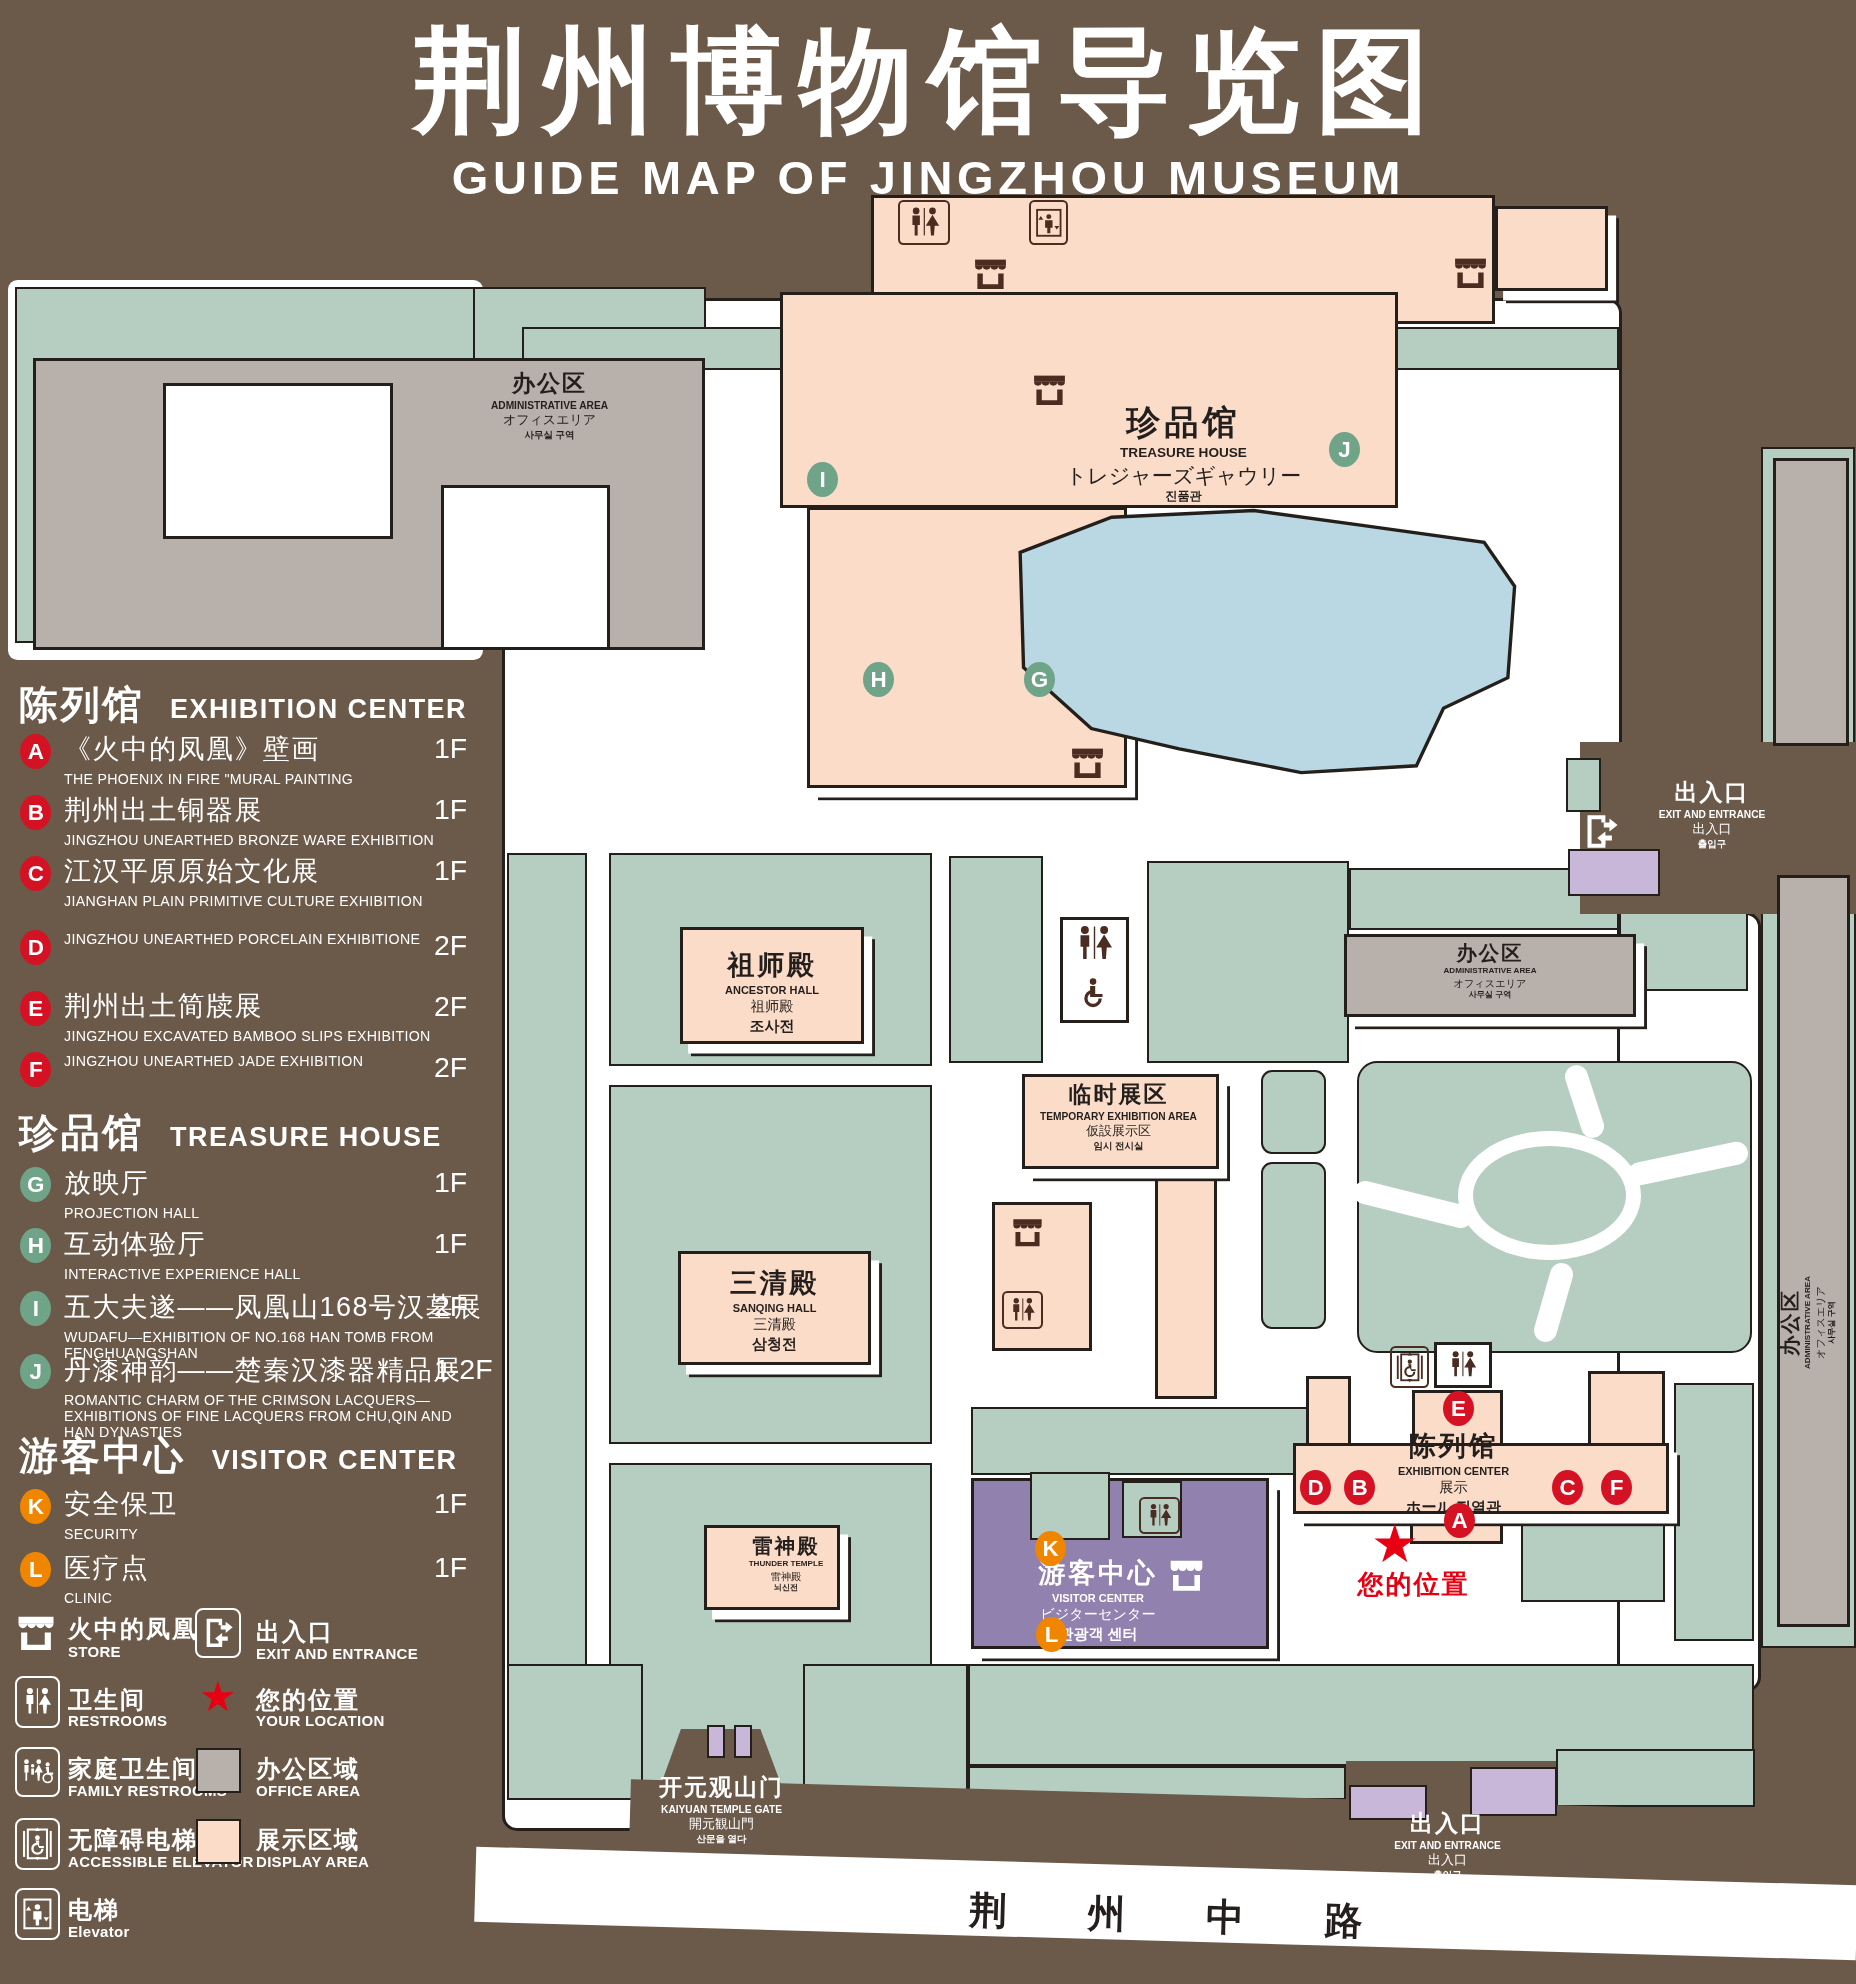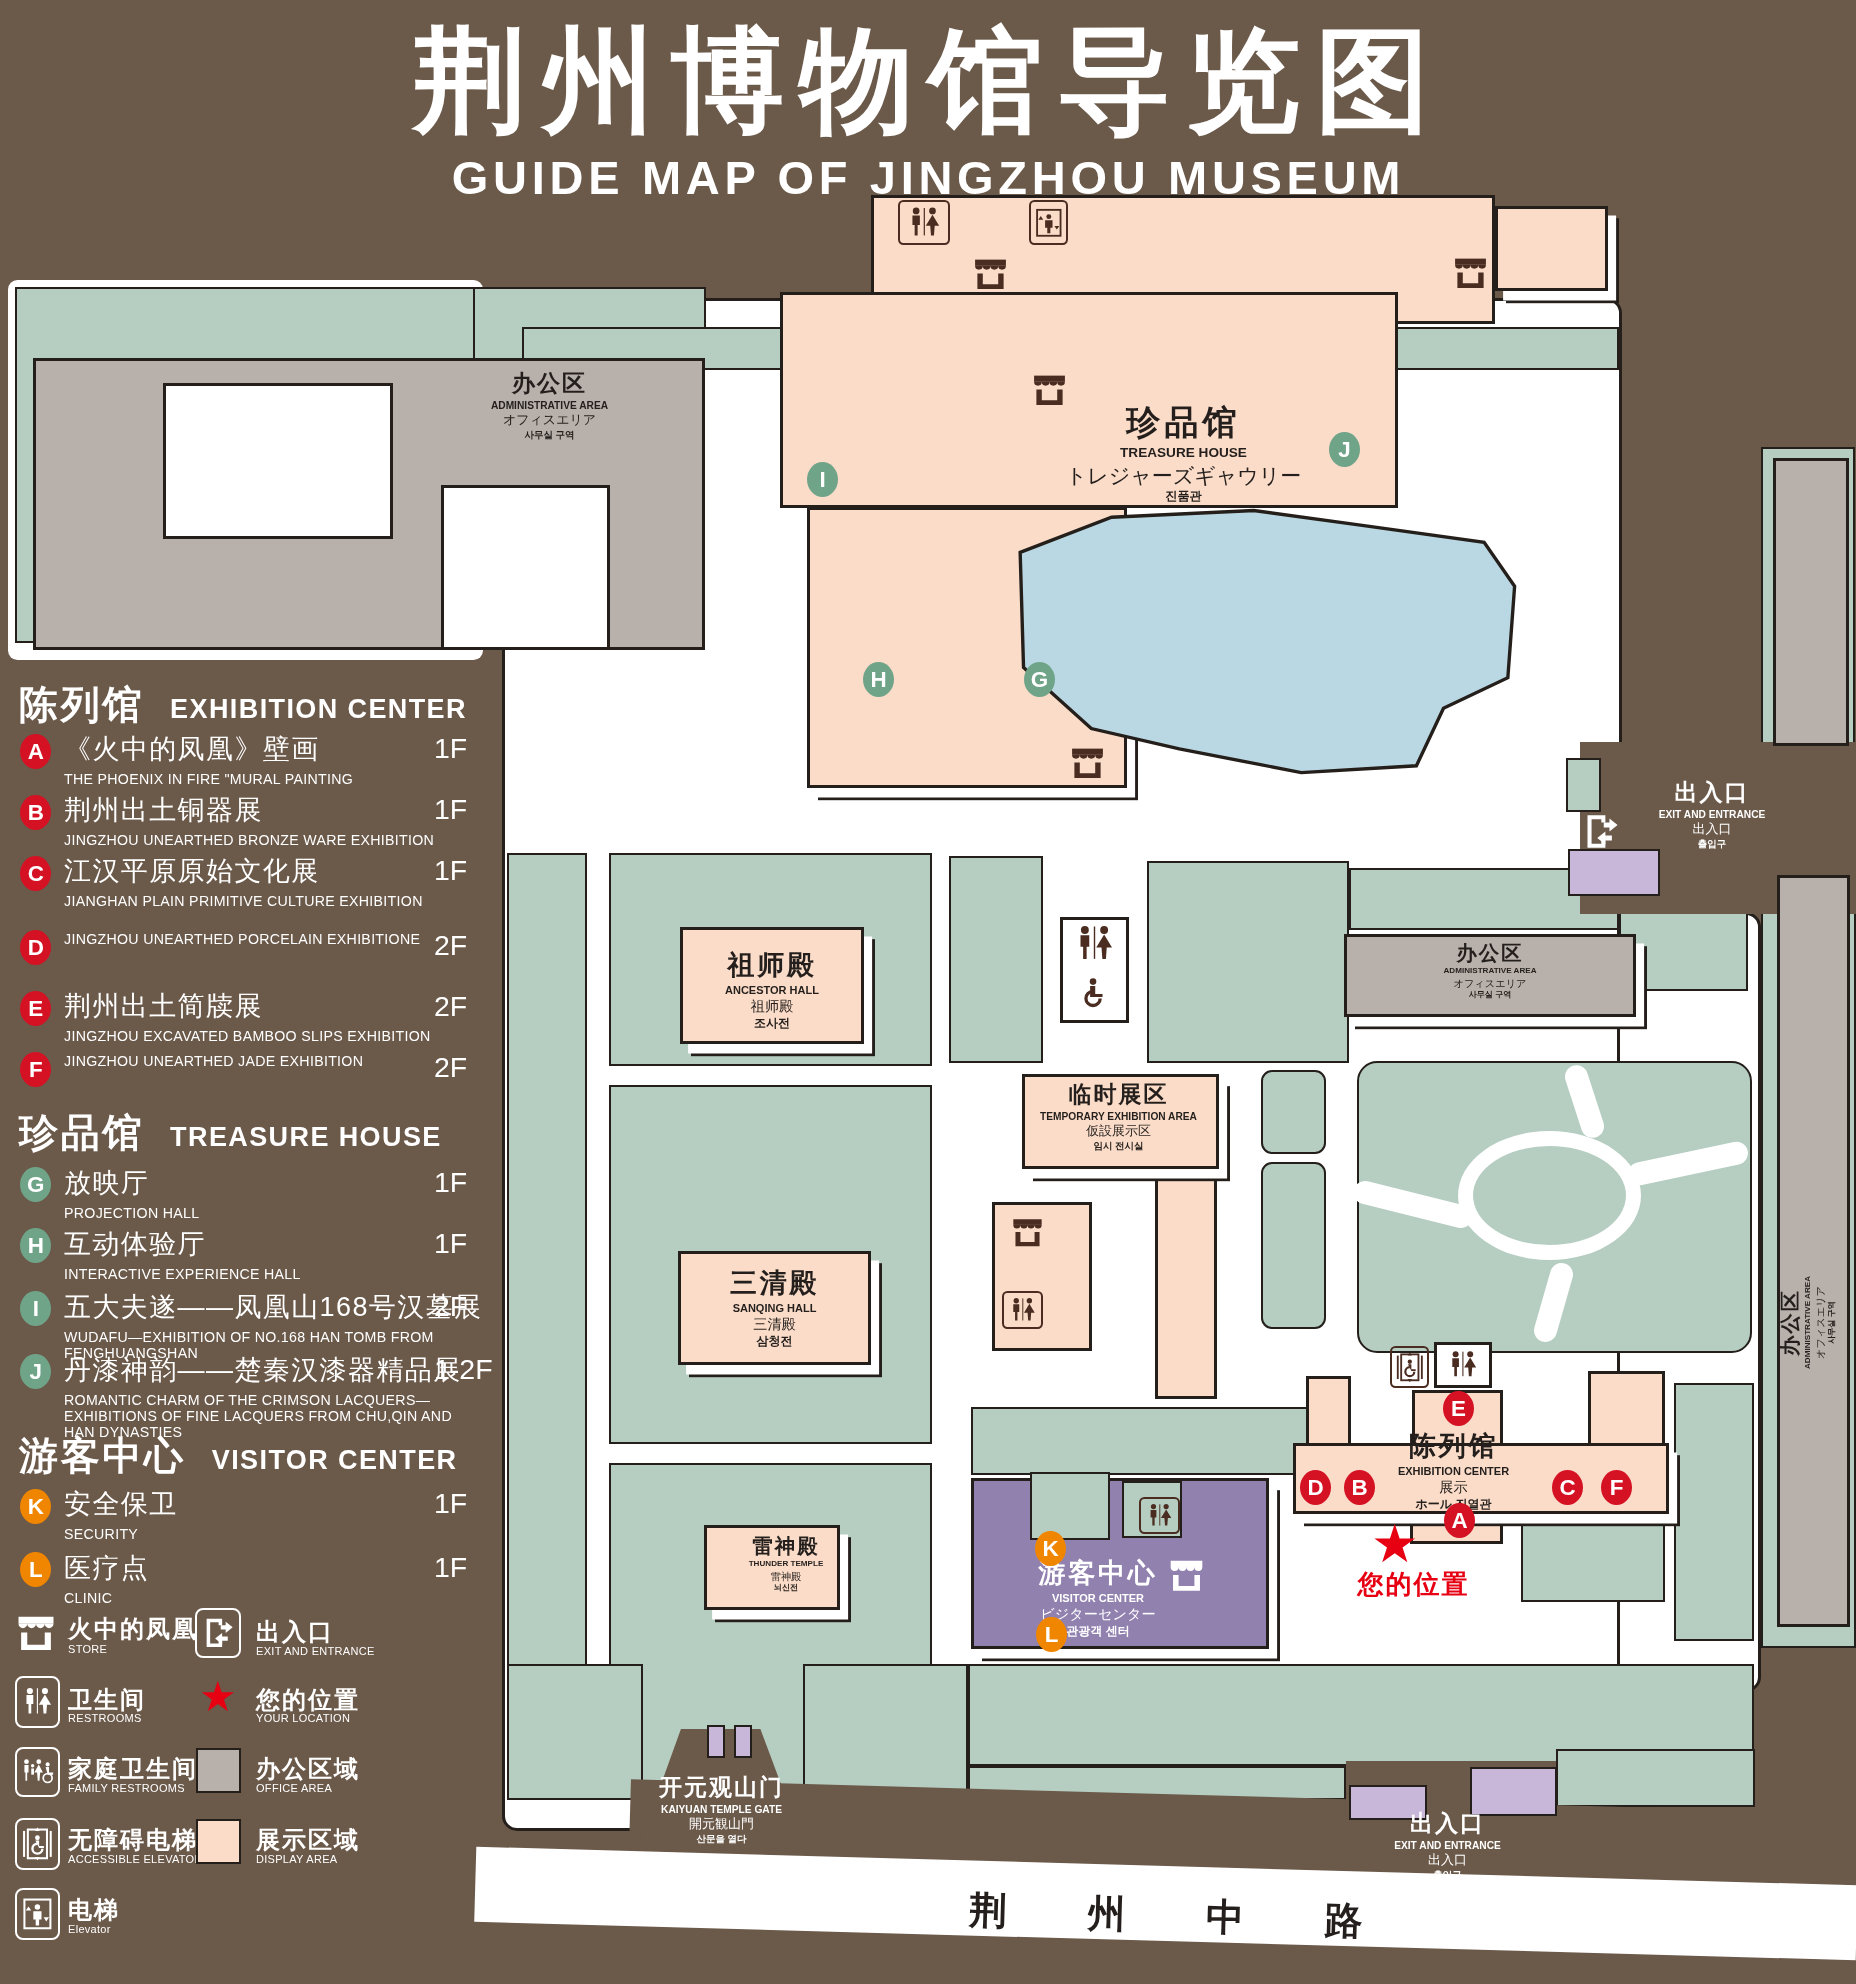--- a/index.html
+++ b/index.html
@@ -22,21 +22,21 @@
   .lbl{position:absolute;text-align:center;color:#241f1c;}
   .lbl div{line-height:1.3;}
   .lbl .l2,.lbl .l4{font-weight:700;}
   .lbl-lg .l1{font-size:34px;font-weight:700;letter-spacing:4.1px;}
   .lbl-lg .l2{font-size:13.6px;}
   .lbl-lg .l3{font-size:21px;}
   .lbl-lg .l4{font-size:12.2px;}
   .lbl-md .l1{font-size:27px;font-weight:700;letter-spacing:2.7px;}
   .lbl-md .l2{font-size:11px;}
   .lbl-md .l3{font-size:14.2px;}
-  .lbl-md .l4{font-size:12px;}
+  .lbl-md .l4{font-size:15px;}
   .lbl-sm .l1{font-size:23px;font-weight:700;letter-spacing:2px;}
   .lbl-sm .l2{font-size:10.2px;}
   .lbl-sm .l3{font-size:13px;}
   .lbl-sm .l4{font-size:9.5px;}
   .lbl-xs .l1{font-size:20.3px;font-weight:700;letter-spacing:2px;}
   .lbl-xs .l2{font-size:8.1px;}
   .lbl-xs .l3{font-size:10.2px;}
   .lbl-xs .l4{font-size:8.1px;}
   .lbl.wh{color:#ffffff;}
 
@@ -51,21 +51,21 @@
 
   
   .sec-hd{position:absolute;color:#fff;white-space:nowrap;}
   .sec-hd .zh{font-size:39px;font-weight:700;letter-spacing:2.7px;}
   .sec-hd .en{font-size:27px;font-weight:700;margin-left:26px;letter-spacing:1.4px;}
   .s-item{position:absolute;color:#fff;}
   .s-item .zh{font-size:27px;letter-spacing:1.4px;}
   .s-item .en{font-size:14.2px;margin-top:4.1px;letter-spacing:0.3px;max-width:420px;}
   .s-floor{position:absolute;color:#fff;font-size:28.5px;}
   .sym-zh{position:absolute;color:#fff;font-size:24px;font-weight:700;letter-spacing:2px;}
-  .sym-en{position:absolute;color:#fff;font-size:11px;font-weight:400;letter-spacing:0.3px;}
+  .sym-en{position:absolute;color:#fff;font-size:15px;font-weight:700;letter-spacing:0.3px;}
 
   .icon{display:flex;align-items:center;justify-content:center;}
   .icon svg{width:100%;height:100%;}
   .iconbox-dk{border:2.7px solid #4a2c20;border-radius:5.4px;color:#4a2c20;padding:2.7px;background:transparent;}
   .iconbox-wh{border:2px solid #ffffff;border-radius:8.1px;color:#ffffff;padding:4.1px;}
   .dk{color:#4a2c20;}
   .wt{color:#ffffff;}
 
   .title-zh{position:absolute;top:5.4px;left:0;width:100%;text-align:center;color:#fff;
     font-size:114px;font-weight:700;letter-spacing:15px;}

